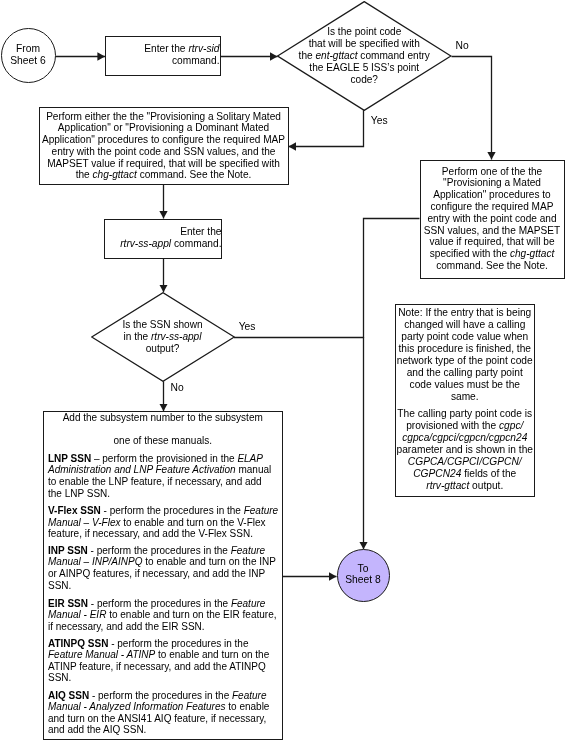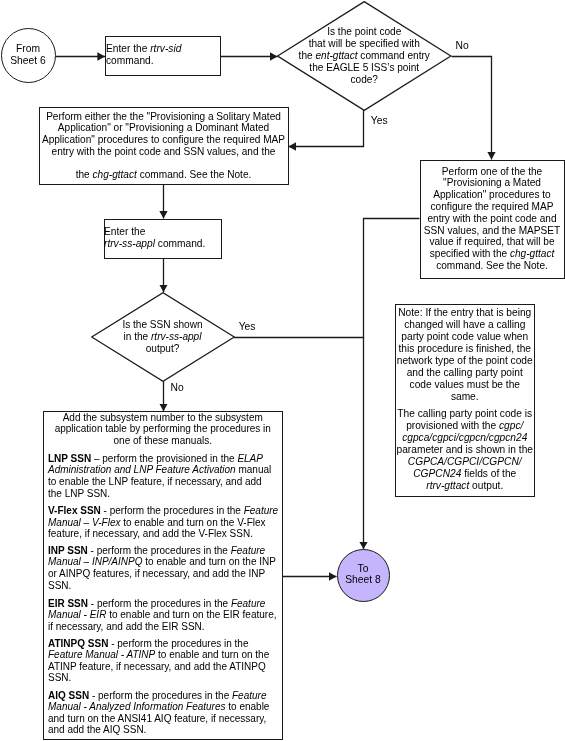--- a/index.html
+++ b/index.html
@@ -7,21 +7,21 @@
   body{width:565px;height:741px;overflow:hidden;
        font-family:"Liberation Sans",sans-serif;color:#000;
        -webkit-font-smoothing:antialiased;}
   #stage{position:relative;width:565px;height:741px;background:#fff;}
   svg.lines{position:absolute;left:0;top:0;width:565px;height:741px;overflow:visible;pointer-events:none;}
   .node{position:absolute;box-sizing:border-box;}
   .rect{border:1px solid #1a1a1a;background:#fff;}
   .ctext{position:absolute;left:0;right:0;text-align:center;}
   .lbl{position:absolute;font-size:10.3px;line-height:12px;white-space:nowrap;}
   .dtext{position:absolute;text-align:center;font-size:10.1px;line-height:11.8px;white-space:nowrap;}
-  .btext{position:absolute;text-align:left;font-size:10.2px;line-height:11.9px;white-space:nowrap;}
+  .btext{position:absolute;text-align:right;font-size:10.2px;line-height:11.9px;white-space:nowrap;}
   .ntext{position:absolute;font-size:10.2px;line-height:11.95px;text-align:center;white-space:nowrap;}
   .ltext{position:absolute;font-size:10px;line-height:11.63px;text-align:left;white-space:nowrap;}
   .ctext{white-space:nowrap;}
   i{font-style:italic;}
   b{font-weight:bold;}
 </style>
 </head>
 <body>
 
 <div id="stage">
@@ -85,21 +85,21 @@
 <div class="lbl" style="left:370.8px;top:114.5px;">Yes</div>
 <div class="lbl" style="left:238.7px;top:320.5px;">Yes</div>
 <div class="lbl" style="left:170.6px;top:382.1px;">No</div>
 
 <div class="node rect" style="left:38.5px;top:107px;width:250px;height:77.5px;"></div>
 <div class="dtext" style="left:38.5px;top:110.5px;width:250px;">
   <span>Perform either the the "Provisioning a Solitary Mated</span><br>
   <span>Application" or "Provisioning a Dominant Mated</span><br>
   <span>Application" procedures to configure the required MAP</span><br>
   <span>entry with the point code and SSN values, and the</span><br>
-  <br>
+  <span>MAPSET value if required, that will be specified with</span><br>
   <span>the </span><i>chg-gttact</i><span> command. See the Note.</span>
 </div>
 
 <div class="node rect" style="left:419.5px;top:159.5px;width:145px;height:119px;"></div>
 <div class="dtext" style="left:419.5px;top:165.7px;width:145px;">
   <span>Perform one of the the</span><br>
   <span>"Provisioning a Mated</span><br>
   <span>Application" procedures to</span><br>
   <span>configure the required MAP</span><br>
   <span>entry with the point code and</span><br>
@@ -141,21 +141,21 @@
   <i>cgpca/cgpci/cgpcn/cgpcn24</i><br>
   <span>parameter and is shown in the</span><br>
   <i>CGPCA/CGPCI/CGPCN/</i><br>
   <i>CGPCN24</i><span> fields of the</span><br>
   <i>rtrv-gttact</i><span> output.</span>
 </div>
 
 <div class="node rect" style="left:42.5px;top:411px;width:240.5px;height:328.5px;"></div>
 <div class="ltext" style="left:42.5px;top:411.5px;width:240.5px;text-align:center;">
   <span>Add the subsystem number to the subsystem</span><br>
-  <span>application table by performing the procedures in</span><br>
+  <br>
   <span>one of these manuals.</span>
 </div>
 
 <div class="ltext" style="left:48px;top:452.7px;width:231px;">
   <b>LNP SSN</b><span> – perform the provisioned in the </span><i>ELAP</i><br>
   <i>Administration and LNP Feature Activation</i><span> manual</span><br>
   <span>to enable the LNP feature, if necessary, and add</span><br>
   <span>the LNP SSN.</span>
 </div>
 

